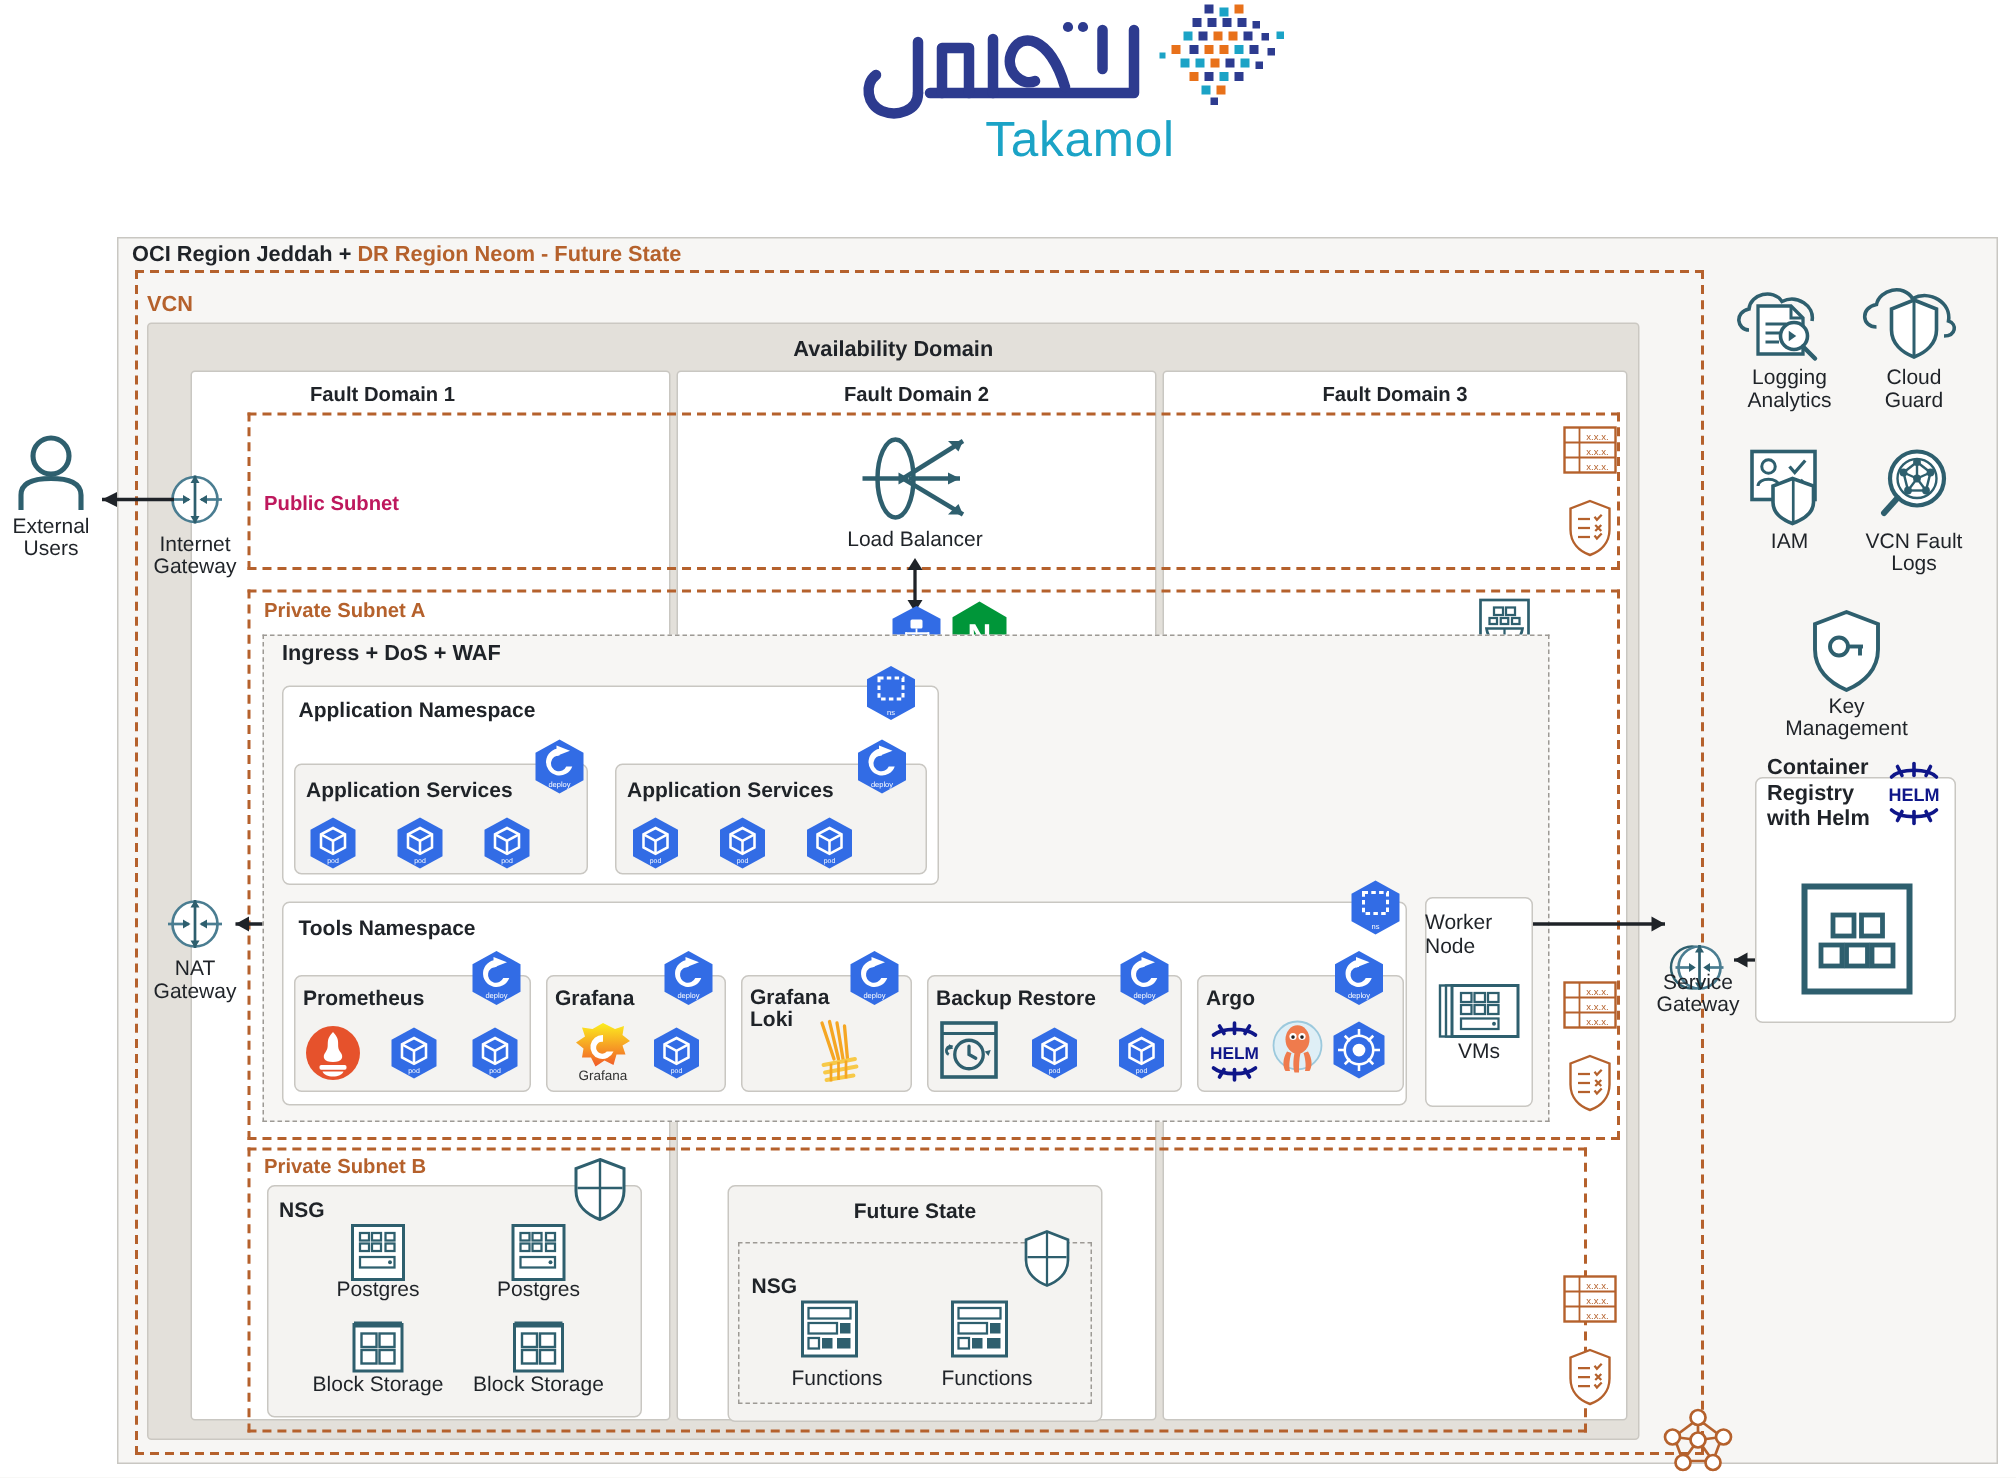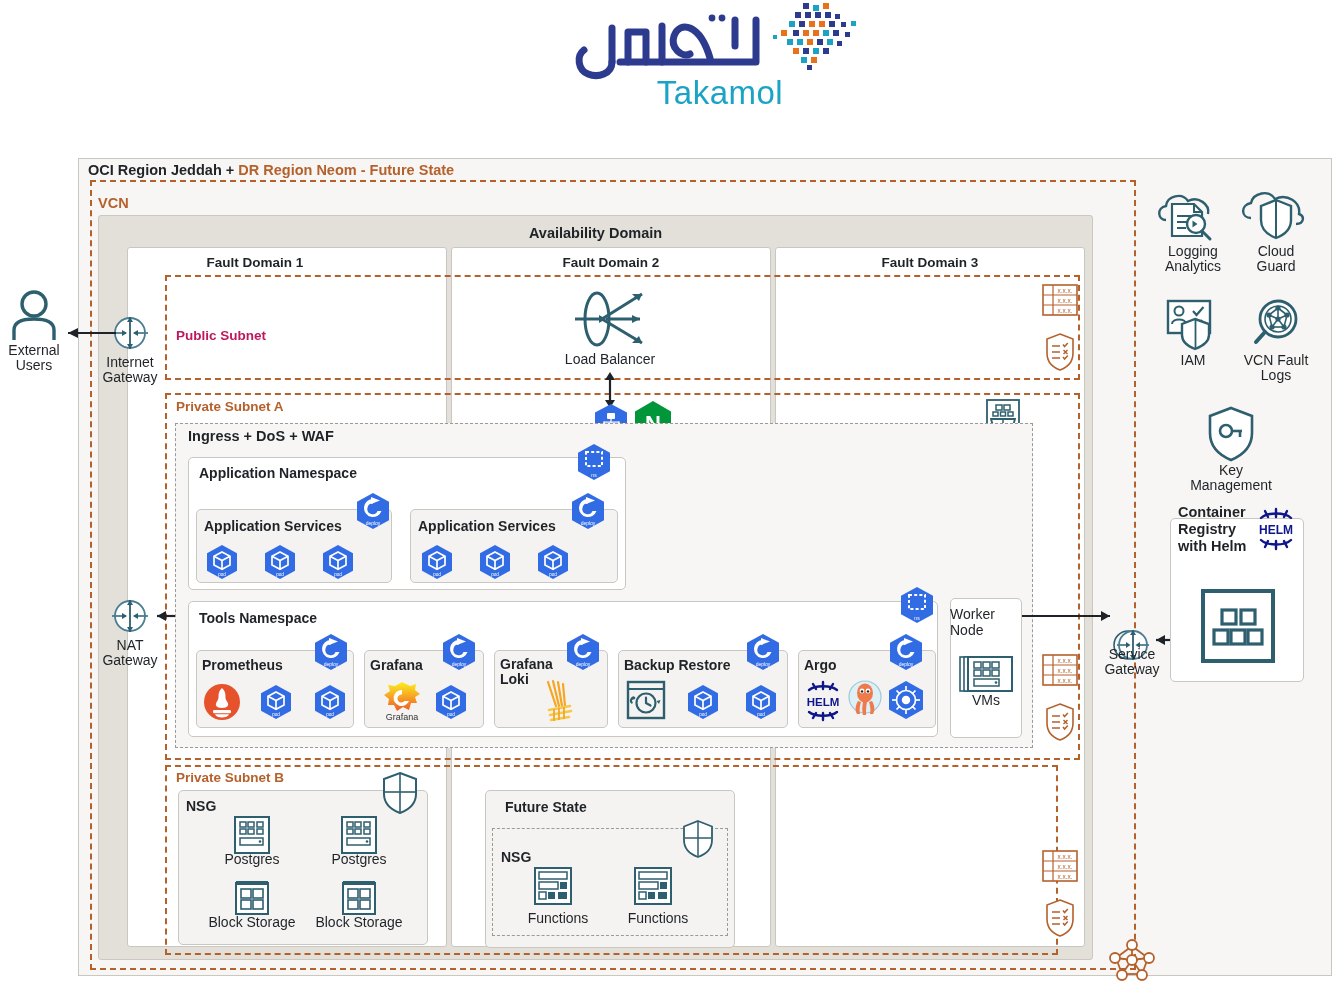--- a/index.html
+++ b/index.html
@@ -84,21 +84,21 @@
               border:1px solid #c9c7c2;border-radius:5px;box-sizing:border-box;}
   #workernode-label{left:950px;top:606px;width:72px;font-size:14px;line-height:1.15;}
   #vms-label{left:950px;top:692px;width:72px;text-align:center;font-size:14px;}
 
   
   #nsgA{left:178px;top:790px;width:250px;height:155px;background:#f4f3f1;
         border:1px solid #c9c7c2;border-radius:5px;box-sizing:border-box;}
   #nsgA-label{left:186px;top:798px;font-size:14px;font-weight:bold;}
   #futurestate{left:485px;top:790px;width:250px;height:158px;background:#f4f3f1;
                border:1px solid #c9c7c2;border-radius:5px;box-sizing:border-box;}
-  #futurestate-label{left:485px;top:799px;width:250px;text-align:left;font-size:14px;font-weight:bold;padding-left:20px;}
+  #futurestate-label{left:485px;top:799px;width:250px;text-align:center;font-size:14px;font-weight:bold;}
   #nsgB{left:492px;top:828px;width:236px;height:108px;border:1px dashed #9d9a95;box-sizing:border-box;}
   #nsgB-label{left:501px;top:849px;font-size:14px;font-weight:bold;}
 
   
   .ricon{position:absolute;width:86px;text-align:center;font-size:14px;line-height:1.1;color:#1f2328;}
   .ricon .glyph{display:block;height:58px;}
   #registry{left:1170px;top:518px;width:134px;height:164px;background:#fff;
             border:1px solid #c9c7c2;border-radius:5px;box-sizing:border-box;}
   #registry-label{left:1178px;top:504px;width:100px;font-size:14.5px;font-weight:bold;line-height:1.17;}
 

